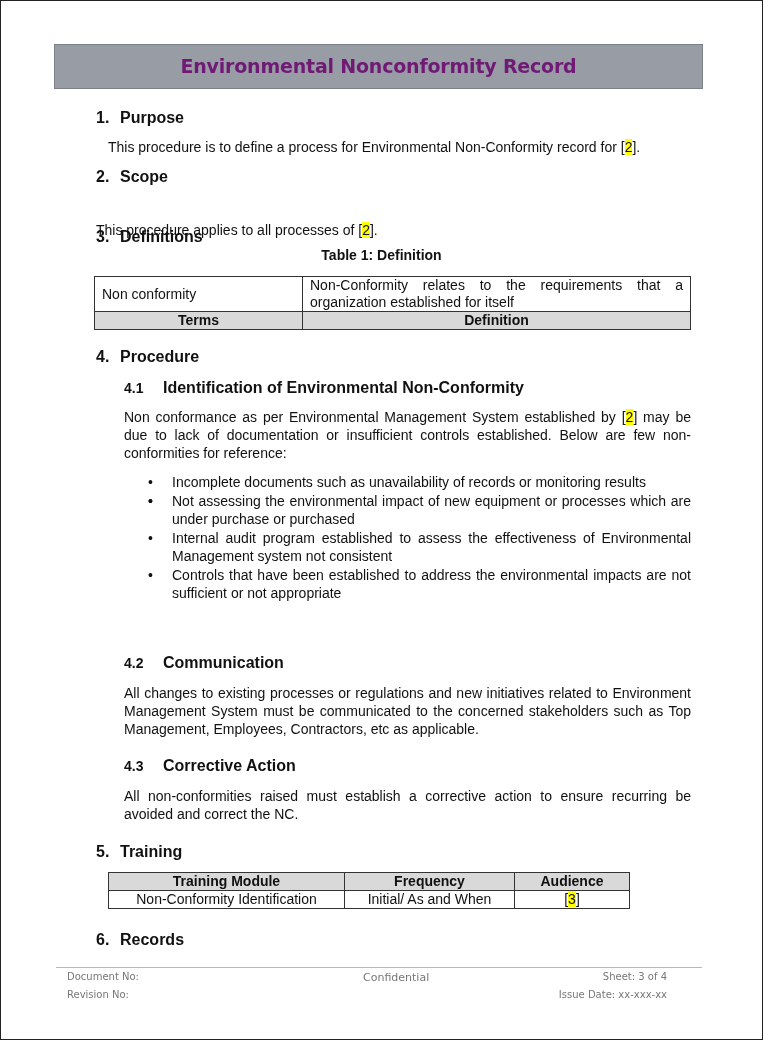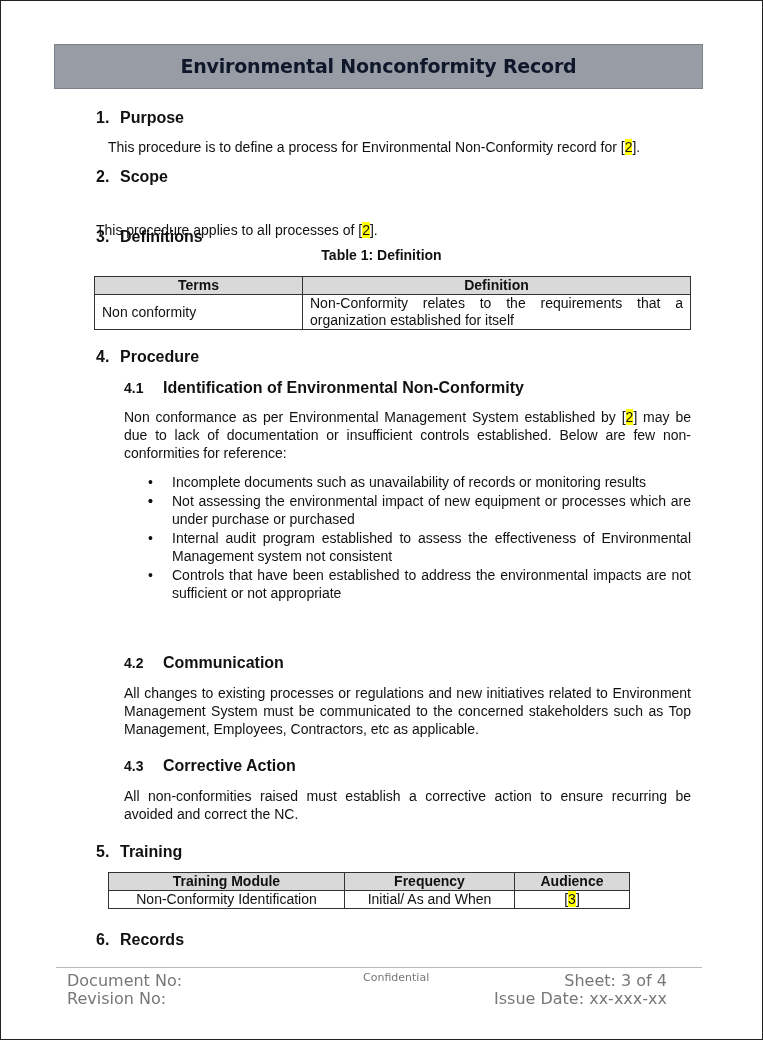--- a/index.html
+++ b/index.html
@@ -3,40 +3,40 @@
 <meta charset="utf-8">
 <style>
   html, body { margin: 0; padding: 0; background: #ffffff; }
   body { width: 763px; height: 1040px; position: relative; overflow: hidden;
          font-family: "Liberation Sans", sans-serif; color: #111; }
   .page-border { position: absolute; left: 0; top: 0; width: 761px; height: 1038px;
                  border: 1px solid #222; box-sizing: content-box; }
   .title-bar { position: absolute; left: 54px; top: 44px; width: 647px; height: 43px;
                background: #979ca5; border: 1px solid #7d828a; }
   .title-bar span { position: absolute; left: 0; right: 0; top: 10px; text-align: center;
-                    color: #0f172a; font-weight: bold; font-size: 19px;
+                    color: #701a75; font-weight: bold; font-size: 19px;
                     font-family: "DejaVu Sans", sans-serif; letter-spacing: -0.2px; }
   .h1 { position: absolute; left: 96px; font-weight: bold; font-size: 16px; }
   .h1 .num { display: inline-block; width: 24px; }
   .h2 { position: absolute; left: 124px; font-weight: bold; font-size: 16px; }
   .h2 .num { display: inline-block; width: 39px; font-size: 14px; }
   .p { position: absolute; font-size: 14px; line-height: 18px; }
   .justify { text-align: justify; text-align-last: left; }
   .hl { background: #ffff00; }
   .caption { position: absolute; left: 0; width: 763px; top: 247px; text-align: center;
              font-weight: bold; font-size: 14px; }
   table { border-collapse: collapse; position: absolute; font-size: 14px; }
   td, th { border: 1px solid #333; padding: 0 6px; line-height: 17px; }
   th { background: #d9d9d9; font-weight: bold; text-align: center; }
   ul.bullets { position: absolute; left: 145px; top: 473px; width: 546px; margin: 0; padding: 0;
                list-style: none; font-size: 14px; line-height: 18.5px; }
   ul.bullets li { position: relative; padding-left: 27px; text-align: justify; }
   ul.bullets li .dot { position: absolute; left: 3px; top: 0; }
   .footer-line { position: absolute; left: 56px; top: 967px; width: 646px; height: 1px; background: #b8b8b8; }
-  .foot { position: absolute; font-family: "DejaVu Sans", sans-serif; font-size: 16px; color: #777; }
+  .foot { position: absolute; font-family: "DejaVu Sans", sans-serif; font-size: 10px; color: #777; }
 </style>
 </head>
 <body>
 
 <div class="page-border"></div>
 
 <div class="title-bar">
   <span>Environmental Nonconformity Record</span>
 </div>
 
@@ -59,26 +59,26 @@
 </div>
 <div class="caption">Table 1: Definition</div>
 
 <table style="left:94px; top:276px; width:597px;">
   <colgroup>
       <col style="width:208px">
       <col>
     </colgroup>
   <tbody>
       <tr>
+    <td style="text-align:left; padding-left:7px;">Non conformity</td>
+    <td class="justify" style="text-align:justify; padding:0 7px;">Non-Conformity relates to the requirements that a organization established for itself</td>
+  </tr>
+  <tr>
     <th>Terms</th>
     <th>Definition</th>
-  </tr>
-  <tr>
-    <td style="text-align:left; padding-left:7px;">Non conformity</td>
-    <td class="justify" style="text-align:justify; padding:0 7px;">Non-Conformity relates to the requirements that a organization established for itself</td>
   </tr>
 </tbody>
   </table>
 
 <div class="h1" style="top:348px;">
   <span class="num">4.</span><span>Procedure</span>
 </div>
 
 <div class="h2" style="top:379px;">
   <span class="num">4.1</span><span>Identification of Environmental Non-Conformity</span>

